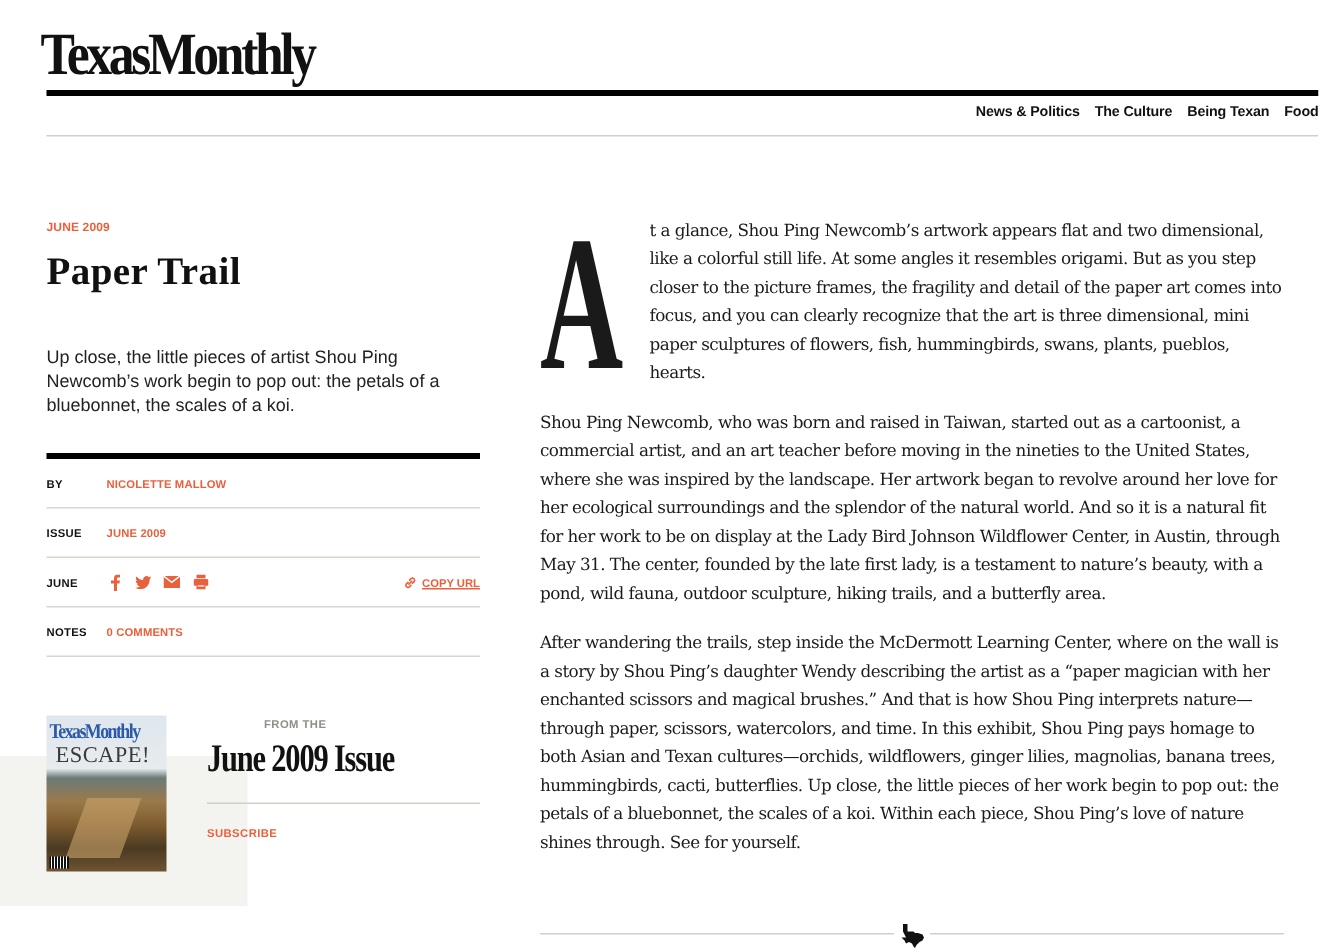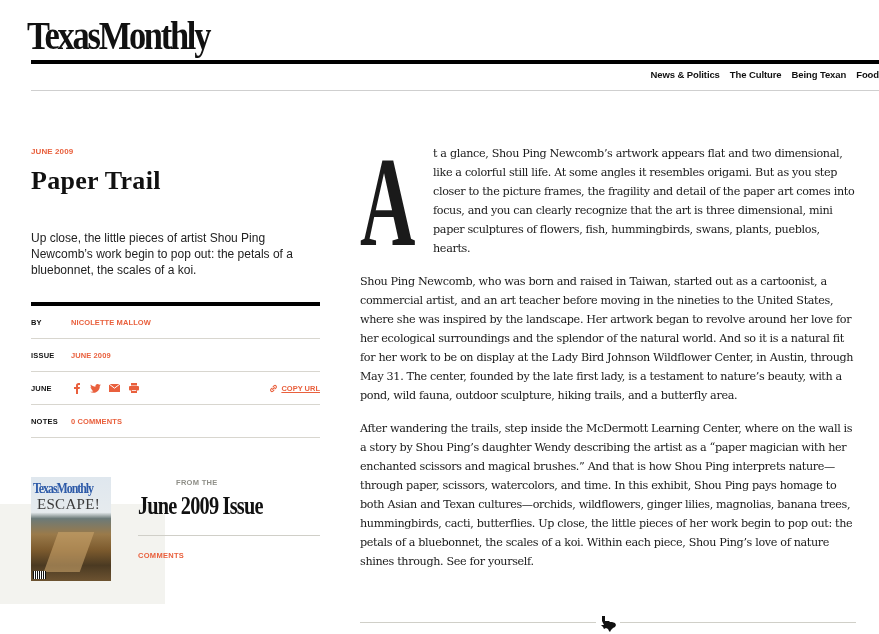--- a/index.html
+++ b/index.html
@@ -126,21 +126,21 @@
 <div class="promo-bg"></div>
 <div class="cover">
   <div class="cover-logo">TexasMonthly</div>
   <div class="cover-head">ESCAPE!</div>
   <div class="cover-rock"></div>
   <div class="cover-barcode"></div>
 </div>
 <div class="from-the">FROM THE</div>
 <a href="#" class="issue-title" style="text-decoration:none;">June 2009 Issue</a>
 <div class="promo-rule"></div>
-<a href="#" class="subscribe">COMMENTS</a>
+<a href="#" class="subscribe">SUBSCRIBE</a>
 
 <div class="article">
   <div class="dropcap-wrap">
     <span class="dropcap">A</span>
   </div>
   <p>t a glance, Shou Ping Newcomb’s artwork appears flat and two dimensional, like a colorful still life. At some angles it resembles origami. But as you step closer to the picture frames, the fragility and detail of the paper art comes into focus, and you can clearly recognize that the art is three dimensional, mini paper sculptures of flowers, fish, hummingbirds, swans, plants, pueblos, hearts.</p>
   <p style="clear:both;">Shou Ping Newcomb, who was born and raised in Taiwan, started out as a cartoonist, a commercial artist, and an art teacher before moving in the nineties to the United States, where she was inspired by the landscape. Her artwork began to revolve around her love for her ecological surroundings and the splendor of the natural world. And so it is a natural fit for her work to be on display at the Lady Bird Johnson Wildflower Center, in Austin, through May 31. The center, founded by the late first lady, is a testament to nature’s beauty, with a pond, wild fauna, outdoor sculpture, hiking trails, and a butterfly area.</p>
   <p>After wandering the trails, step inside the McDermott Learning Center, where on the wall is a story by Shou Ping’s daughter Wendy describing the artist as a “paper magician with her enchanted scissors and magical brushes.” And that is how Shou Ping interprets nature—through paper, scissors, watercolors, and time. In this exhibit, Shou Ping pays homage to both Asian and Texan cultures—orchids, wildflowers, ginger lilies, magnolias, banana trees, hummingbirds, cacti, butterflies. Up close, the little pieces of her work begin to pop out: the petals of a bluebonnet, the scales of a koi. Within each piece, Shou Ping’s love of nature shines through. See for yourself.</p>
 </div>
 

